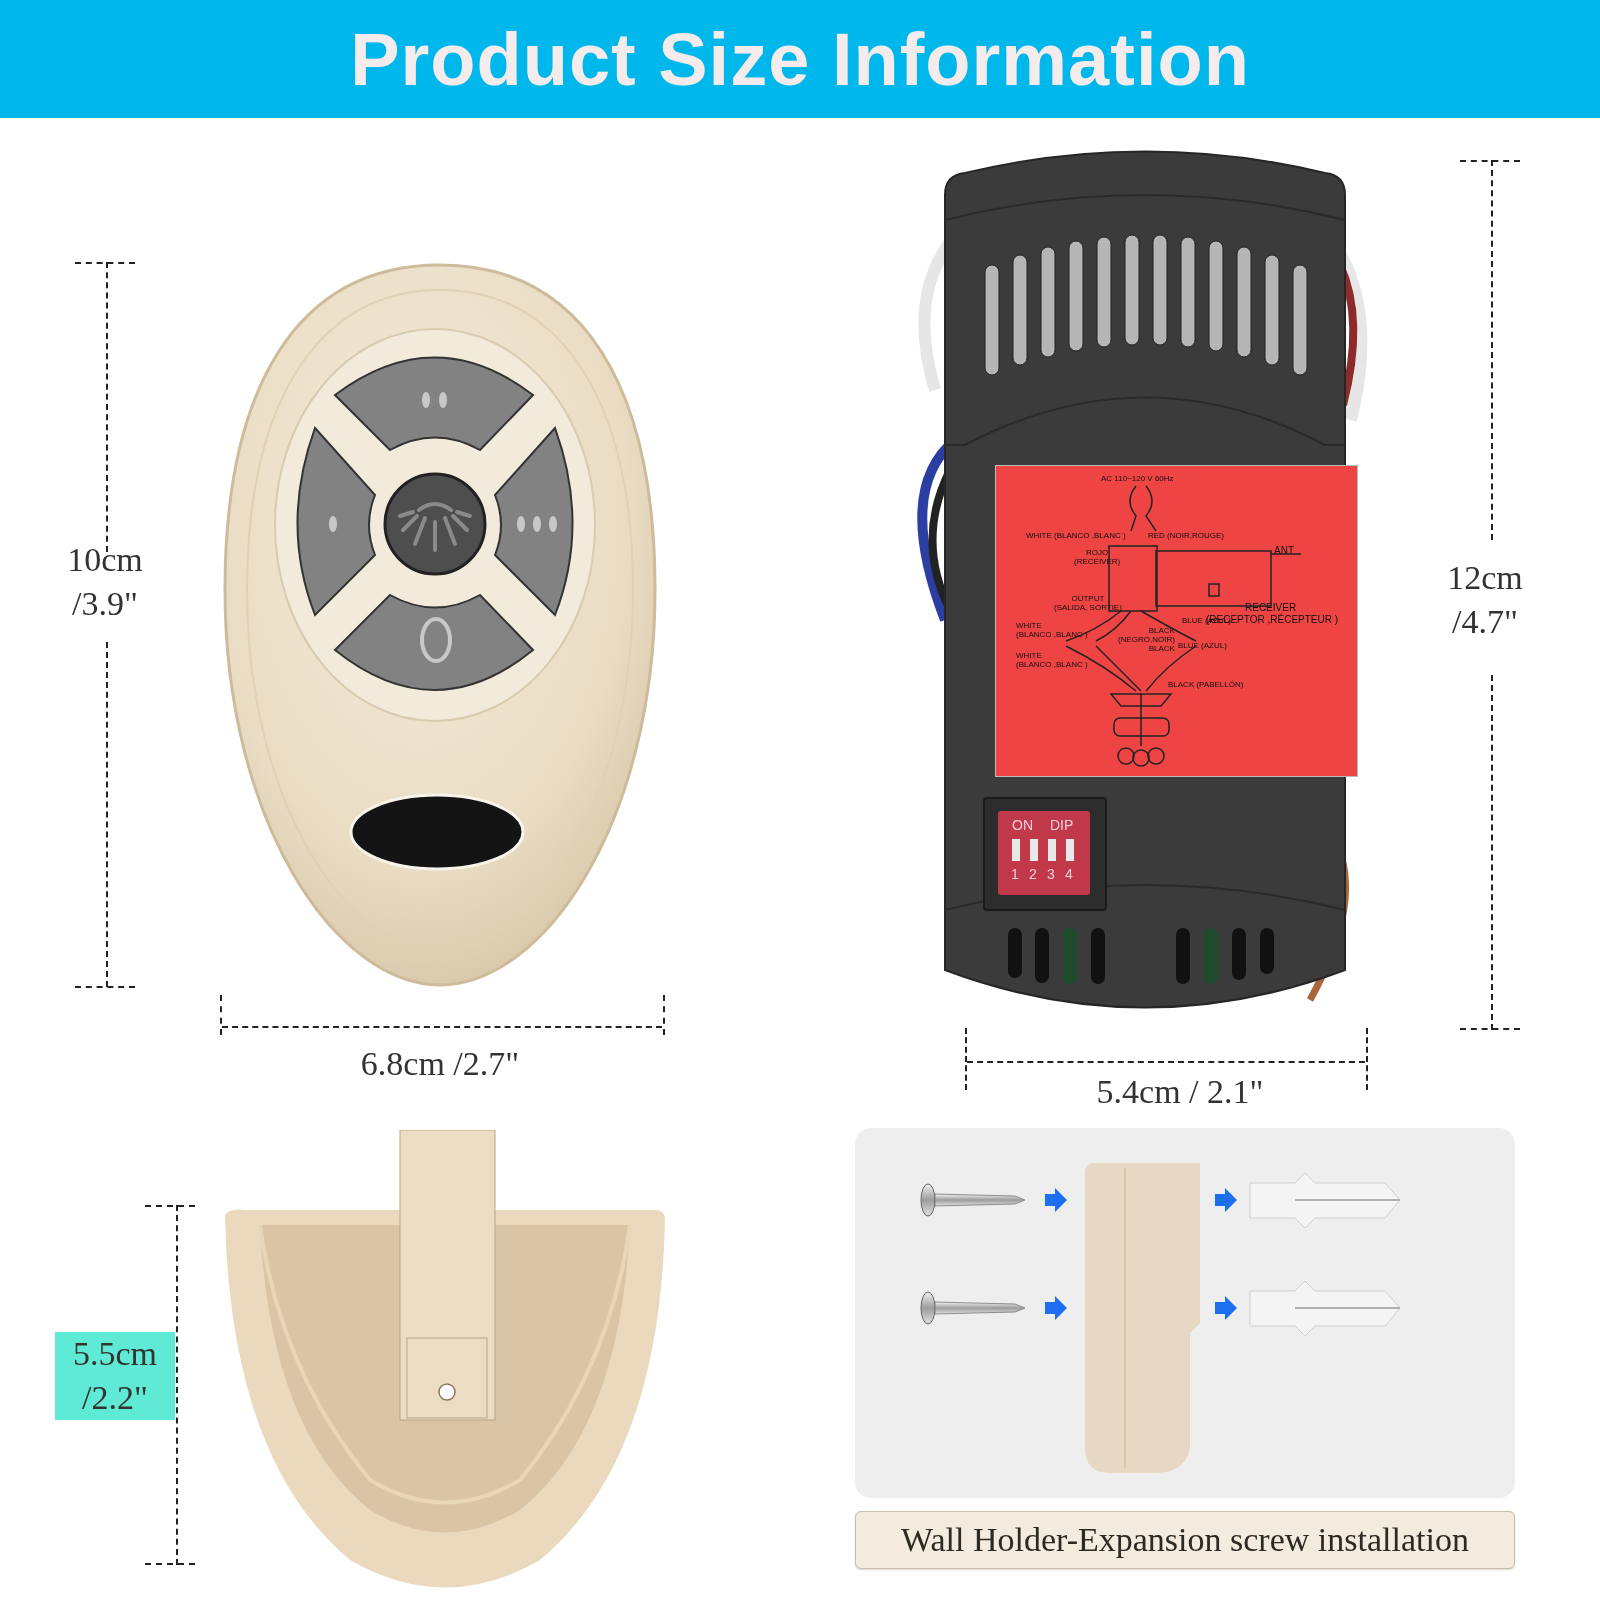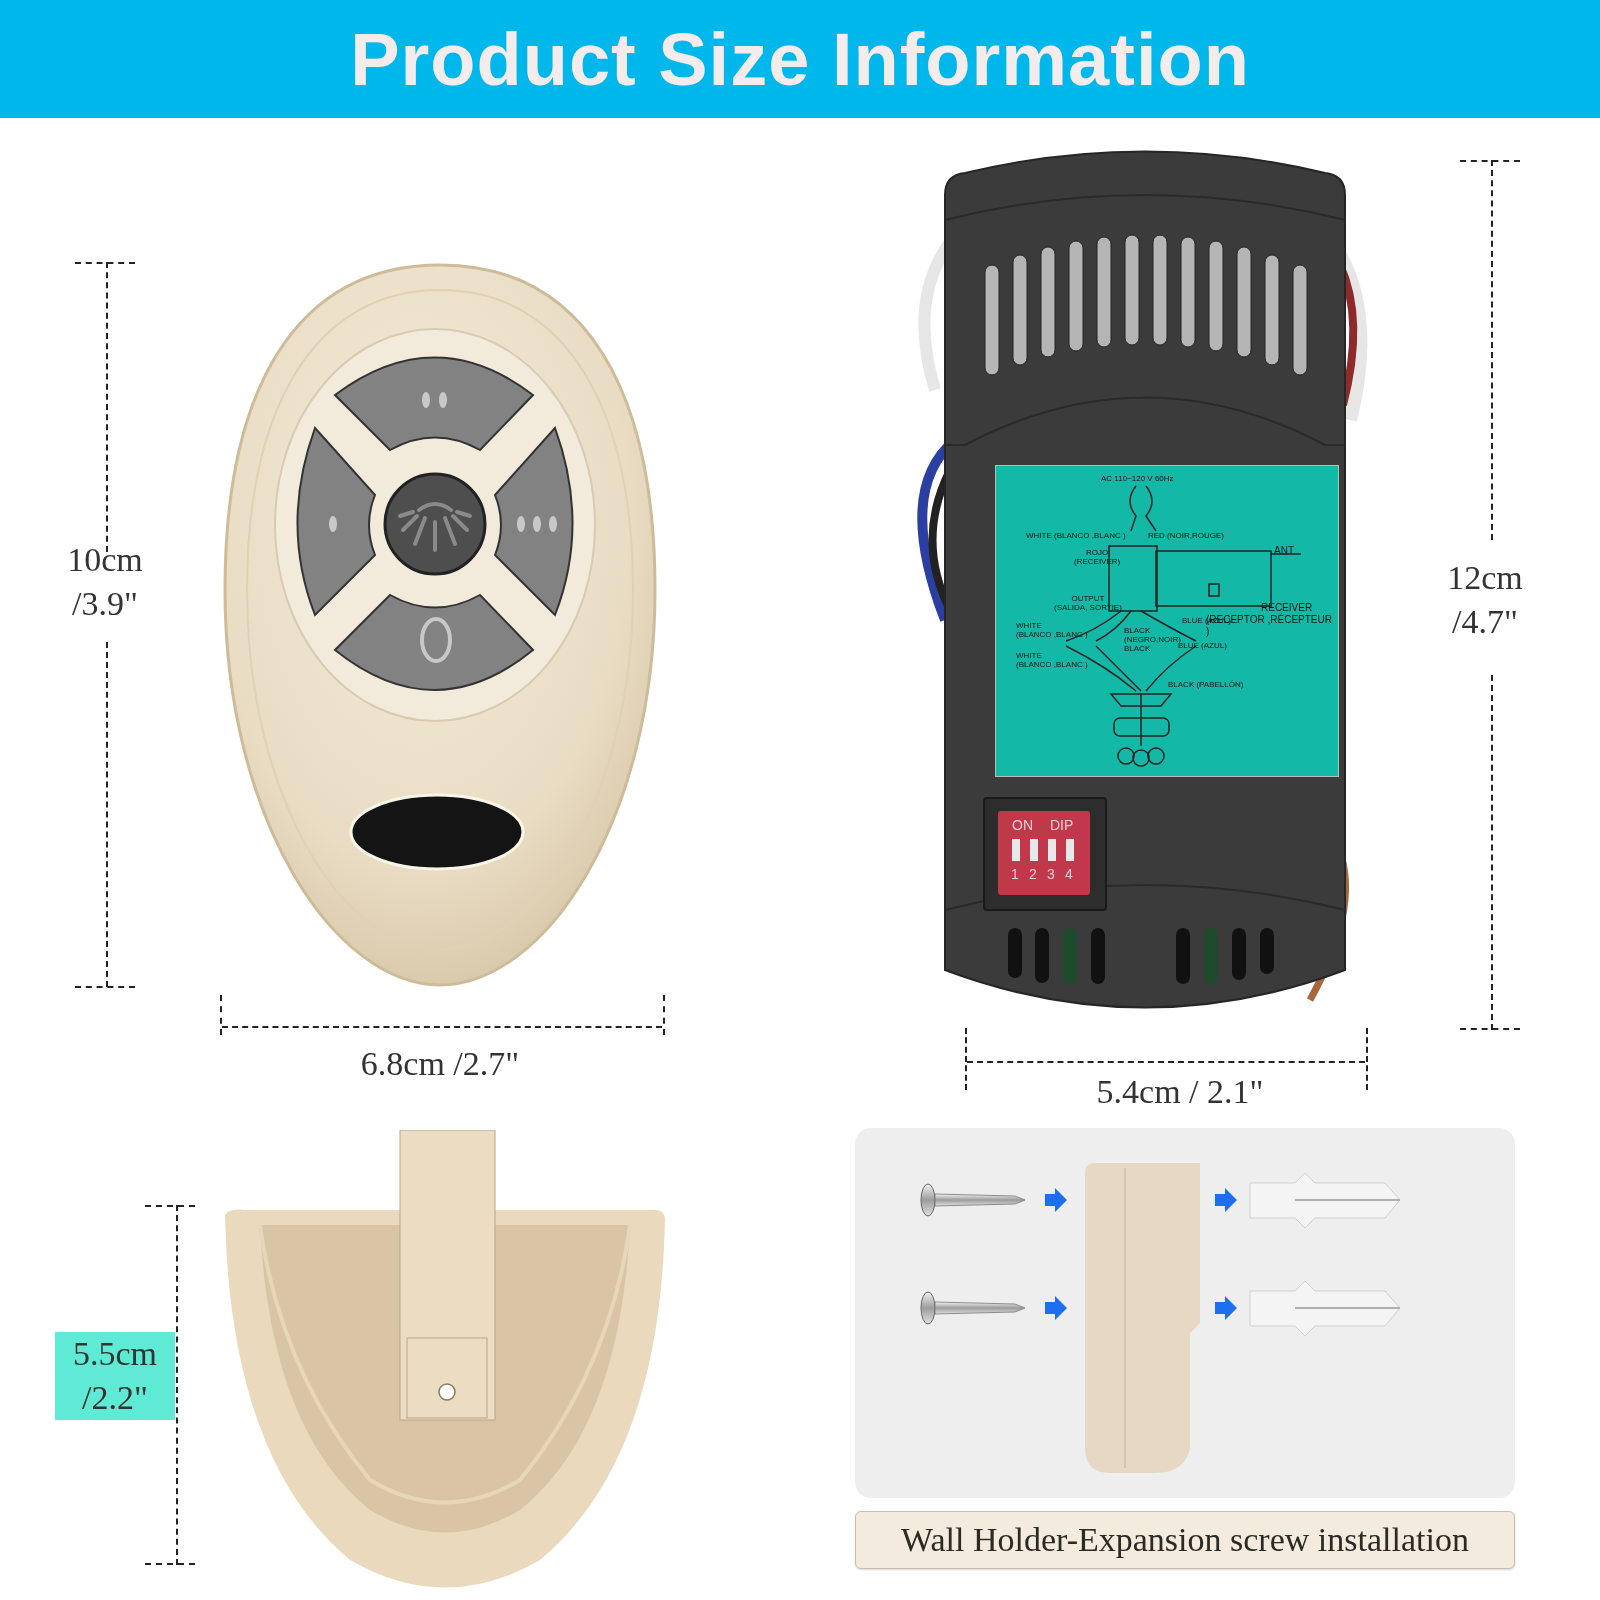--- a/index.html
+++ b/index.html
@@ -121,46 +121,46 @@
       <rect x="158" y="788" width="14" height="56" rx="7" fill="#1e4b2c"></rect>
       <rect x="186" y="788" width="14" height="56" rx="7"></rect>
       <rect x="271" y="788" width="14" height="56" rx="7"></rect>
       <rect x="299" y="788" width="14" height="56" rx="7" fill="#1e4b2c"></rect>
       <rect x="327" y="788" width="14" height="52" rx="7"></rect>
       <rect x="355" y="788" width="14" height="46" rx="7"></rect>
     </g>
   </svg>
 </div>
 
-<div class="abs" style="left:995px;top:465px;width:342px;height:310px;background:#14b8a6;border:1px solid #bbb;font-family:'Liberation Sans',sans-serif;color:#111;font-size:8px;line-height:9px;">
+<div class="abs" style="left:995px;top:465px;width:342px;height:310px;background:#ef4444;border:1px solid #bbb;font-family:'Liberation Sans',sans-serif;color:#111;font-size:8px;line-height:9px;padding-left:19px;">
   <div class="abs" style="left:105px;top:8px;font-size:8px;">AC 110~120 V 60Hz</div>
   <div class="abs" style="left:30px;top:65px;">WHITE (BLANCO ,BLANC )</div>
   <div class="abs" style="left:152px;top:65px;">RED (NOIR,ROUGE)</div>
   <div class="abs" style="left:78px;top:82px;text-align:center;">
     <div>ROJO</div>
     <div>(RECEIVER)</div>
   </div>
   <div class="abs" style="left:278px;top:80px;font-size:10px;">ANT</div>
   <div class="abs" style="left:58px;top:128px;text-align:center;">
     <div>OUTPUT</div>
     <div>(SALIDA, SORTIE)</div>
   </div>
   <div class="abs" style="left:210px;top:136px;font-size:10px;line-height:12px;">
-    <div style="margin-left:55px;">RECEIVER</div>
+    <div style="margin-left:39px;">RECEIVER</div>
     <div>(RECEPTOR ,RÉCEPTEUR )</div>
   </div>
   <div class="abs" style="left:20px;top:155px;">
     <div>WHITE</div>
     <div>(BLANCO ,BLANC )</div>
   </div>
   <div class="abs" style="left:20px;top:185px;">
     <div>WHITE</div>
     <div>(BLANCO ,BLANC )</div>
   </div>
-  <div class="abs" style="left:128px;top:160px;text-align:left;">
+  <div class="abs" style="left:122px;top:160px;text-align:right;">
     <div>BLACK</div>
     <div>(NEGRO,NOIR)</div>
     <div>BLACK</div>
   </div>
   <div class="abs" style="left:186px;top:150px;">BLUE (AZUL)</div>
   <div class="abs" style="left:182px;top:175px;">BLUE (AZUL)</div>
   <div class="abs" style="left:172px;top:214px;">BLACK (PABELLÓN)</div>
   <svg class="abs" style="left:0;top:0;" width="342" height="310" viewBox="0 0 342 310">
     <g fill="none" stroke="#222" stroke-width="1.5">
       <path d="M140 20 Q128 35 140 50 L135 65"></path>

